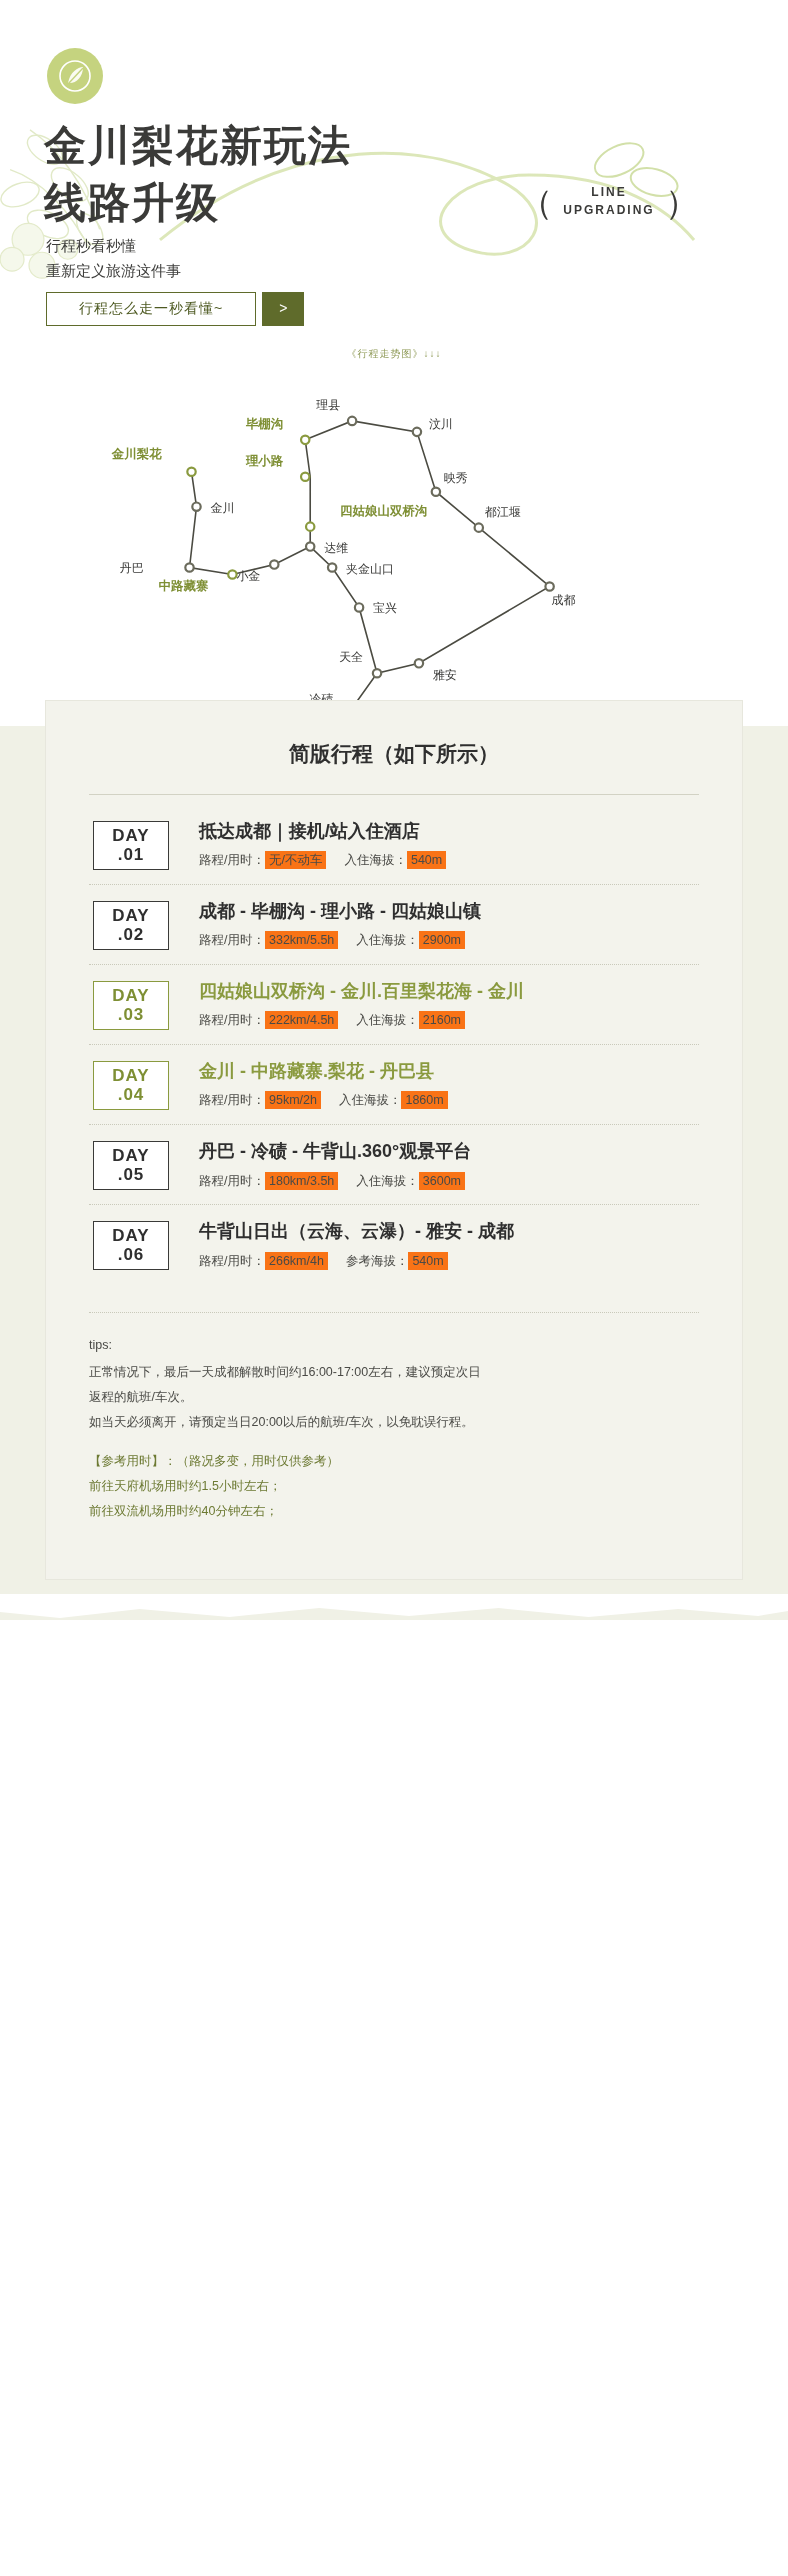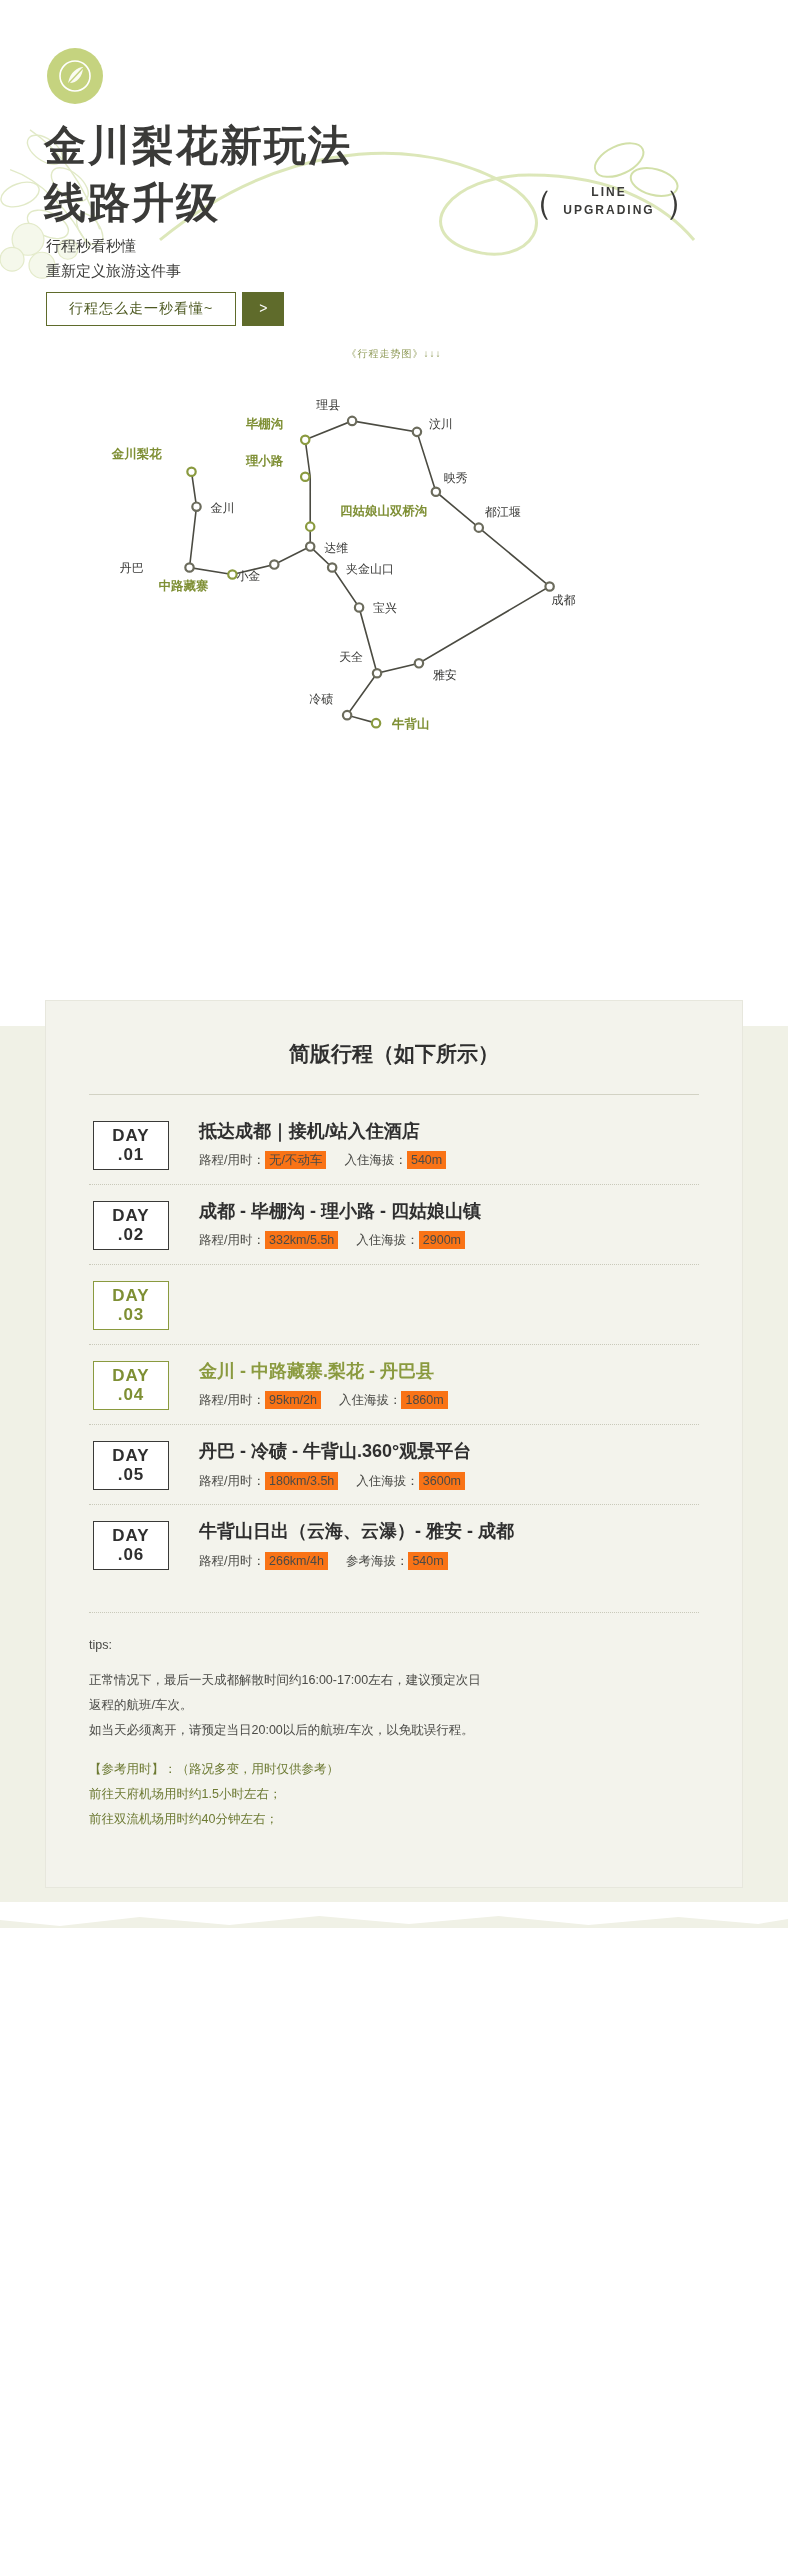--- a/index.html
+++ b/index.html
@@ -11,21 +11,21 @@
     font-family: "Liberation Sans", sans-serif;
     color: #2f2f2f;
     position: relative;
     overflow-x: hidden;
   }
 
   
   .hero {
     position: relative;
     width: 788px;
-    height: 1000px;
+    height: 700px;
     background: #ffffff;
     overflow: hidden;
     text-decoration: underline;
   }
   .leaf-deco {
     position: absolute;
     left: -10px;
     top: 90px;
     width: 299px;
     height: 219px;
@@ -111,21 +111,21 @@
     display: flex;
     align-items: stretch;
     gap: 6px;
     z-index: 3;
   }
   .cta-main {
     border: 1px solid #5f6b2b;
     color: #4e5a22;
     background: #fff;
     font-size: 14px;
-    padding: 7px 22px;
+    padding: 7px 32px;
     letter-spacing: 1px;
     cursor: pointer;
   }
   .cta-arrow {
     background: #5f6b2b;
     color: #fff;
     font-size: 14px;
     padding: 7px 16px;
     cursor: pointer;
     border: 1px solid #5f6b2b;
@@ -228,21 +228,21 @@
   .green-route { color:#8a9a3f !important; }
 
   .tips {
     margin-top: 28px;
     padding-top: 20px;
     border-top: 1px dotted #c9c9ba;
     font-size: 12.5px;
     line-height: 2;
     color: #4a4a46;
   }
-  .tips .tips-head { margin-bottom: 10px; }
+  .tips .tips-head { margin-bottom: 2px; }
   .tips .ref { margin-top: 14px; color:#6d7a33; }
   .tips .ref-line { color:#6d7a33; }
 
   .map-city-label { font-size: 12px; fill: #3a3a38; font-family: "Liberation Sans", sans-serif; }
   .map-hl-label { font-size: 12.5px; font-weight: bold; font-family:"Liberation Sans", sans-serif; }
 </style>
 </head>
 <body>
 
 <div class="hero">
@@ -426,20 +426,24 @@
           <div class="day-body">
             <div class="day-route">成都 - 毕棚沟 - 理小路 - 四姑娘山镇</div>
             <div class="day-meta"><span>路程/用时：</span><span class="hl">332km/5.5h</span><span class="gap"></span><span>入住海拔：</span><span class="hl">2900m</span></div>
           </div>
         </div>
         <div class="day-row">
           <div class="day-badge green-badge">
             <div class="d1">DAY</div>
             <div class="d2">.03</div>
           </div>
+          <div class="day-body">
+            <div class="day-route green-route">四姑娘山双桥沟 - 金川.百里梨花海 - 金川</div>
+            <div class="day-meta"><span>路程/用时：</span><span class="hl">222km/4.5h</span><span class="gap"></span><span>入住海拔：</span><span class="hl">2160m</span></div>
+          </div>
         </div>
         <div class="day-row">
           <div class="day-badge green-badge">
             <div class="d1">DAY</div>
             <div class="d2">.04</div>
           </div>
           <div class="day-body">
             <div class="day-route green-route">金川 - 中路藏寨.梨花 - 丹巴县</div>
             <div class="day-meta"><span>路程/用时：</span><span class="hl">95km/2h</span><span class="gap"></span><span>入住海拔：</span><span class="hl">1860m</span></div>
           </div>

